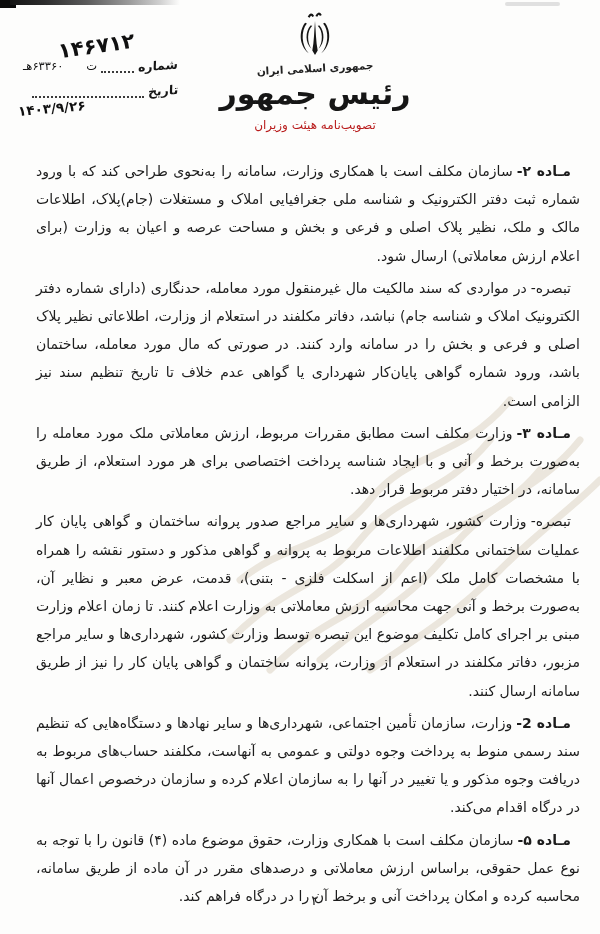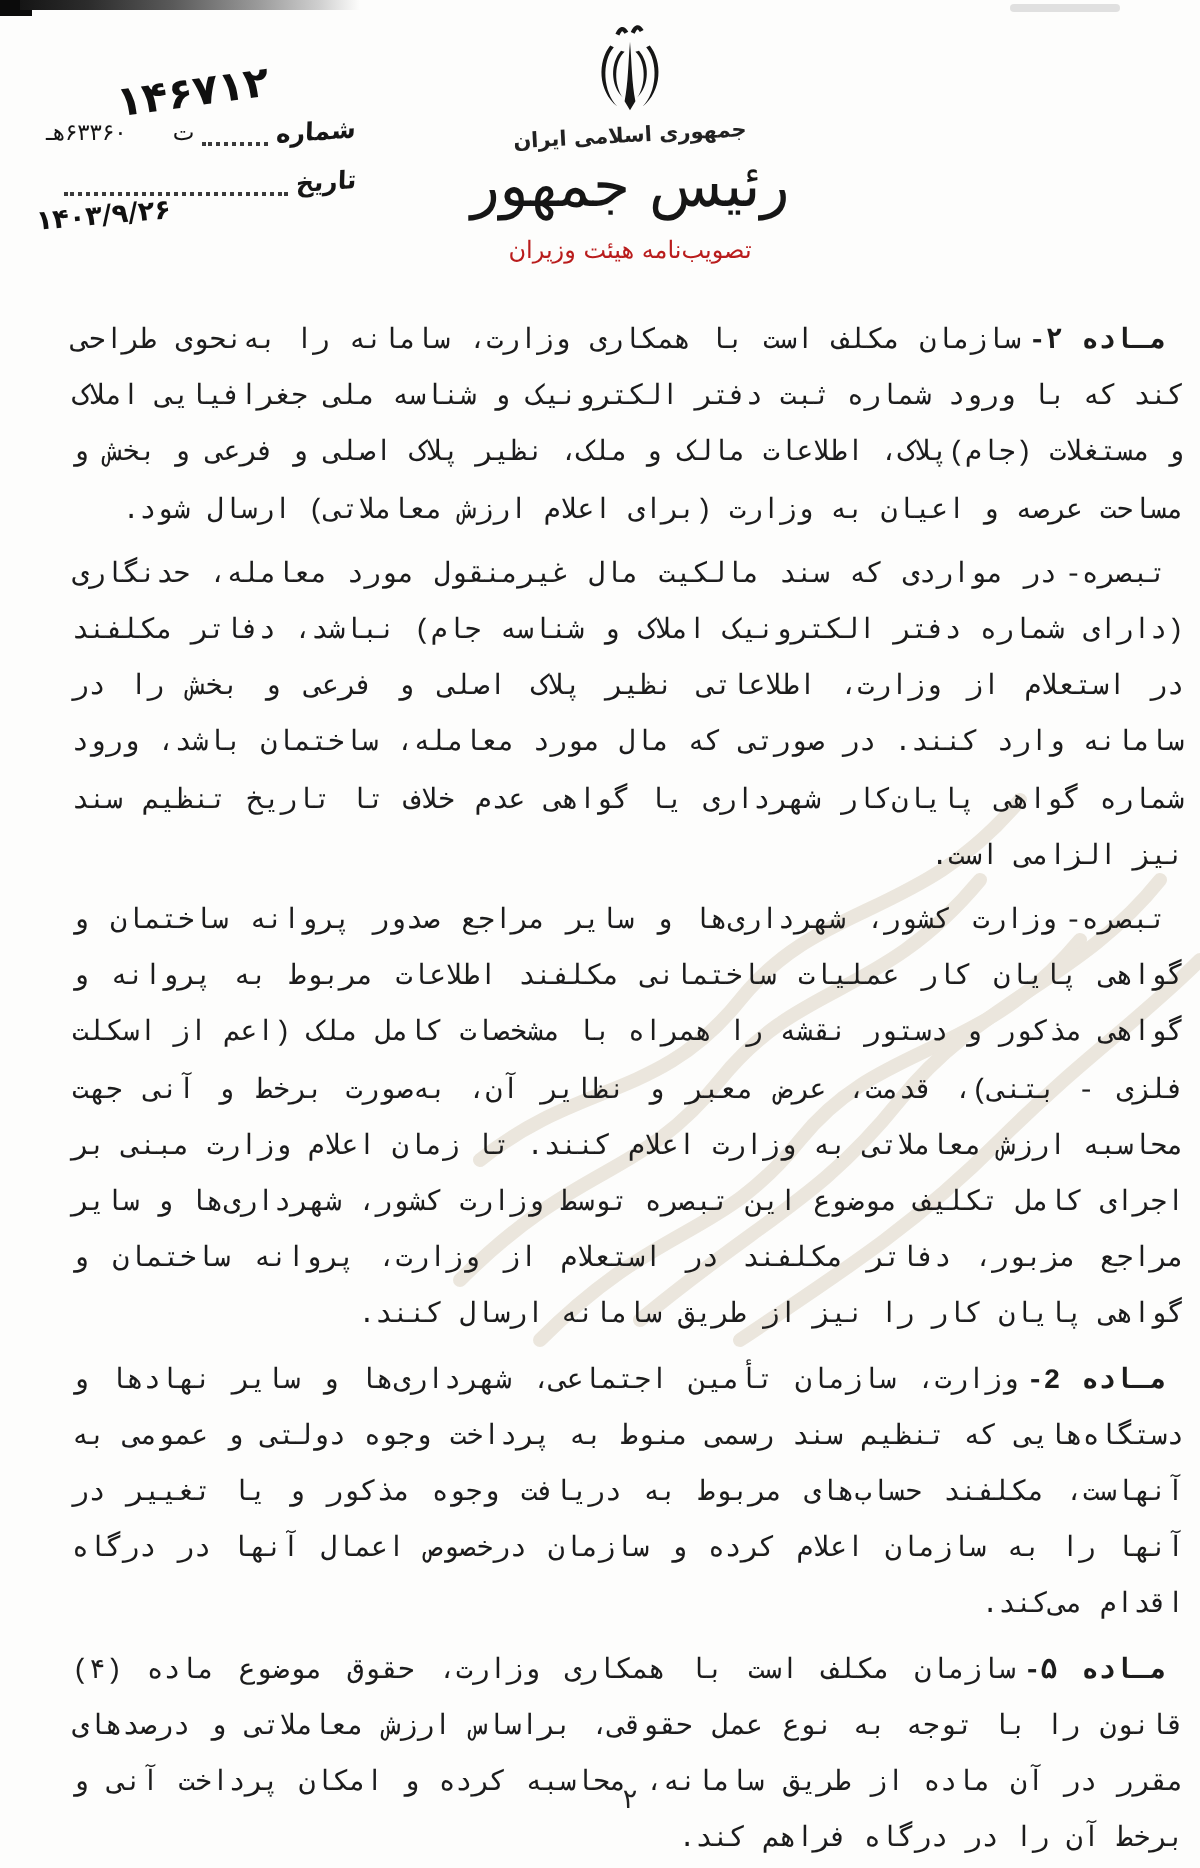--- a/index.html
+++ b/index.html
@@ -37,29 +37,29 @@
     letter-spacing:2px; transform:rotate(-5deg); color:#101010; direction:ltr;
   }
   .stamp-row.second { margin-top:10px; width:150px; }
 
   
   .letterhead { position:absolute; top:10px; left:30px; width:570px; text-align:center; }
   .emblem { width:36px; height:47px; display:inline-block; }
   .emblem path { fill:#161616; }
   .emblem .stroke { fill:none; stroke:#161616; stroke-width:2.4; }
   .country { font-size:10.5px; font-weight:bold; transform:rotate(-3deg); margin-top:1px; color:#222; }
-  .authority { font-size:30px; font-weight:normal; line-height:1.2; margin-top:2px; letter-spacing:1px; color:#161616; }
+  .authority { font-size:30px; font-weight:bold; line-height:1.2; margin-top:2px; letter-spacing:1px; color:#161616; }
   .doctype { font-size:12px; font-weight:normal; margin-top:6px; letter-spacing:.5px; color:#b91c1c; }
 
   
   .doc-body {
     position:absolute; top:157px; right:8px; left:36px;
     direction:rtl; text-align:justify; font-size:14px; line-height:28.2px;
   }
-  .doc-body p { margin:0 0 4px 0; text-indent:9px;font-family:Liberation Mono, monospace; }
+  .doc-body p { margin:0 12px 4px 0; text-indent:9px; }
   .lead { white-space:nowrap; padding-left:4px; }
   .lead-bold { font-weight:bold; }
 
   .page-num {
     position:absolute; top:892px; left:30px; width:570px;
     text-align:center; font-size:13.5px; color:#222;
   }
 </style>
 </head>
 <body>
@@ -109,20 +109,23 @@
   </div>
 
   <div class="doc-body">
     <p>
       <span class="lead lead-bold">مـاده ۲-</span><span>سازمان مکلف است با همکاری وزارت، سامانه را به‌نحوی طراحی کند که با ورود شماره ثبت دفتر الکترونیک و شناسه ملی جغرافیایی املاک و مستغلات (جام)پلاک، اطلاعات مالک و ملک، نظیر پلاک اصلی و فرعی و بخش و مساحت عرصه و اعیان به وزارت (برای اعلام ارزش معاملاتی) ارسال شود.</span>
     </p>
     <p>
       <span class="lead">تبصره-</span><span>در مواردی که سند مالکیت مال غیرمنقول مورد معامله، حدنگاری (دارای شماره دفتر الکترونیک املاک و شناسه جام) نباشد، دفاتر مکلفند در استعلام از وزارت، اطلاعاتی نظیر پلاک اصلی و فرعی و بخش را در سامانه وارد کنند. در صورتی که مال مورد معامله، ساختمان باشد، ورود شماره گواهی پایان‌کار شهرداری یا گواهی عدم خلاف تا تاریخ تنظیم سند نیز الزامی است.</span>
     </p>
     <p>
+      <span class="lead lead-bold">مـاده ۳-</span><span>وزارت مکلف است مطابق مقررات مربوط، ارزش معاملاتی ملک مورد معامله را به‌صورت برخط و آنی و با ایجاد شناسه پرداخت اختصاصی برای هر مورد استعلام، از طریق سامانه، در اختیار دفتر مربوط قرار دهد.</span>
+    </p>
+    <p>
       <span class="lead">تبصره-</span><span>وزارت کشور، شهرداری‌ها و سایر مراجع صدور پروانه ساختمان و گواهی پایان کار عملیات ساختمانی مکلفند اطلاعات مربوط به پروانه و گواهی مذکور و دستور نقشه را همراه با مشخصات کامل ملک (اعم از اسکلت فلزی - بتنی)، قدمت، عرض معبر و نظایر آن، به‌صورت برخط و آنی جهت محاسبه ارزش معاملاتی به وزارت اعلام کنند. تا زمان اعلام وزارت مبنی بر اجرای کامل تکلیف موضوع این تبصره توسط وزارت کشور، شهرداری‌ها و سایر مراجع مزبور، دفاتر مکلفند در استعلام از وزارت، پروانه ساختمان و گواهی پایان کار را نیز از طریق سامانه ارسال کنند.</span>
     </p>
     <p>
       <span class="lead lead-bold">مـاده 2-</span><span>وزارت، سازمان تأمین اجتماعی، شهرداری‌ها و سایر نهادها و دستگاه‌هایی که تنظیم سند رسمی منوط به پرداخت وجوه دولتی و عمومی به آنهاست، مکلفند حساب‌های مربوط به دریافت وجوه مذکور و یا تغییر در آنها را به سازمان اعلام کرده و سازمان درخصوص اعمال آنها در درگاه اقدام می‌کند.</span>
     </p>
     <p>
       <span class="lead lead-bold">مـاده ۵-</span><span>سازمان مکلف است با همکاری وزارت، حقوق موضوع ماده (۴) قانون را با توجه به نوع عمل حقوقی، براساس ارزش معاملاتی و درصدهای مقرر در آن ماده از طریق سامانه، محاسبه کرده و امکان پرداخت آنی و برخط آن را در درگاه فراهم کند.</span>
     </p>
   </div>
 

